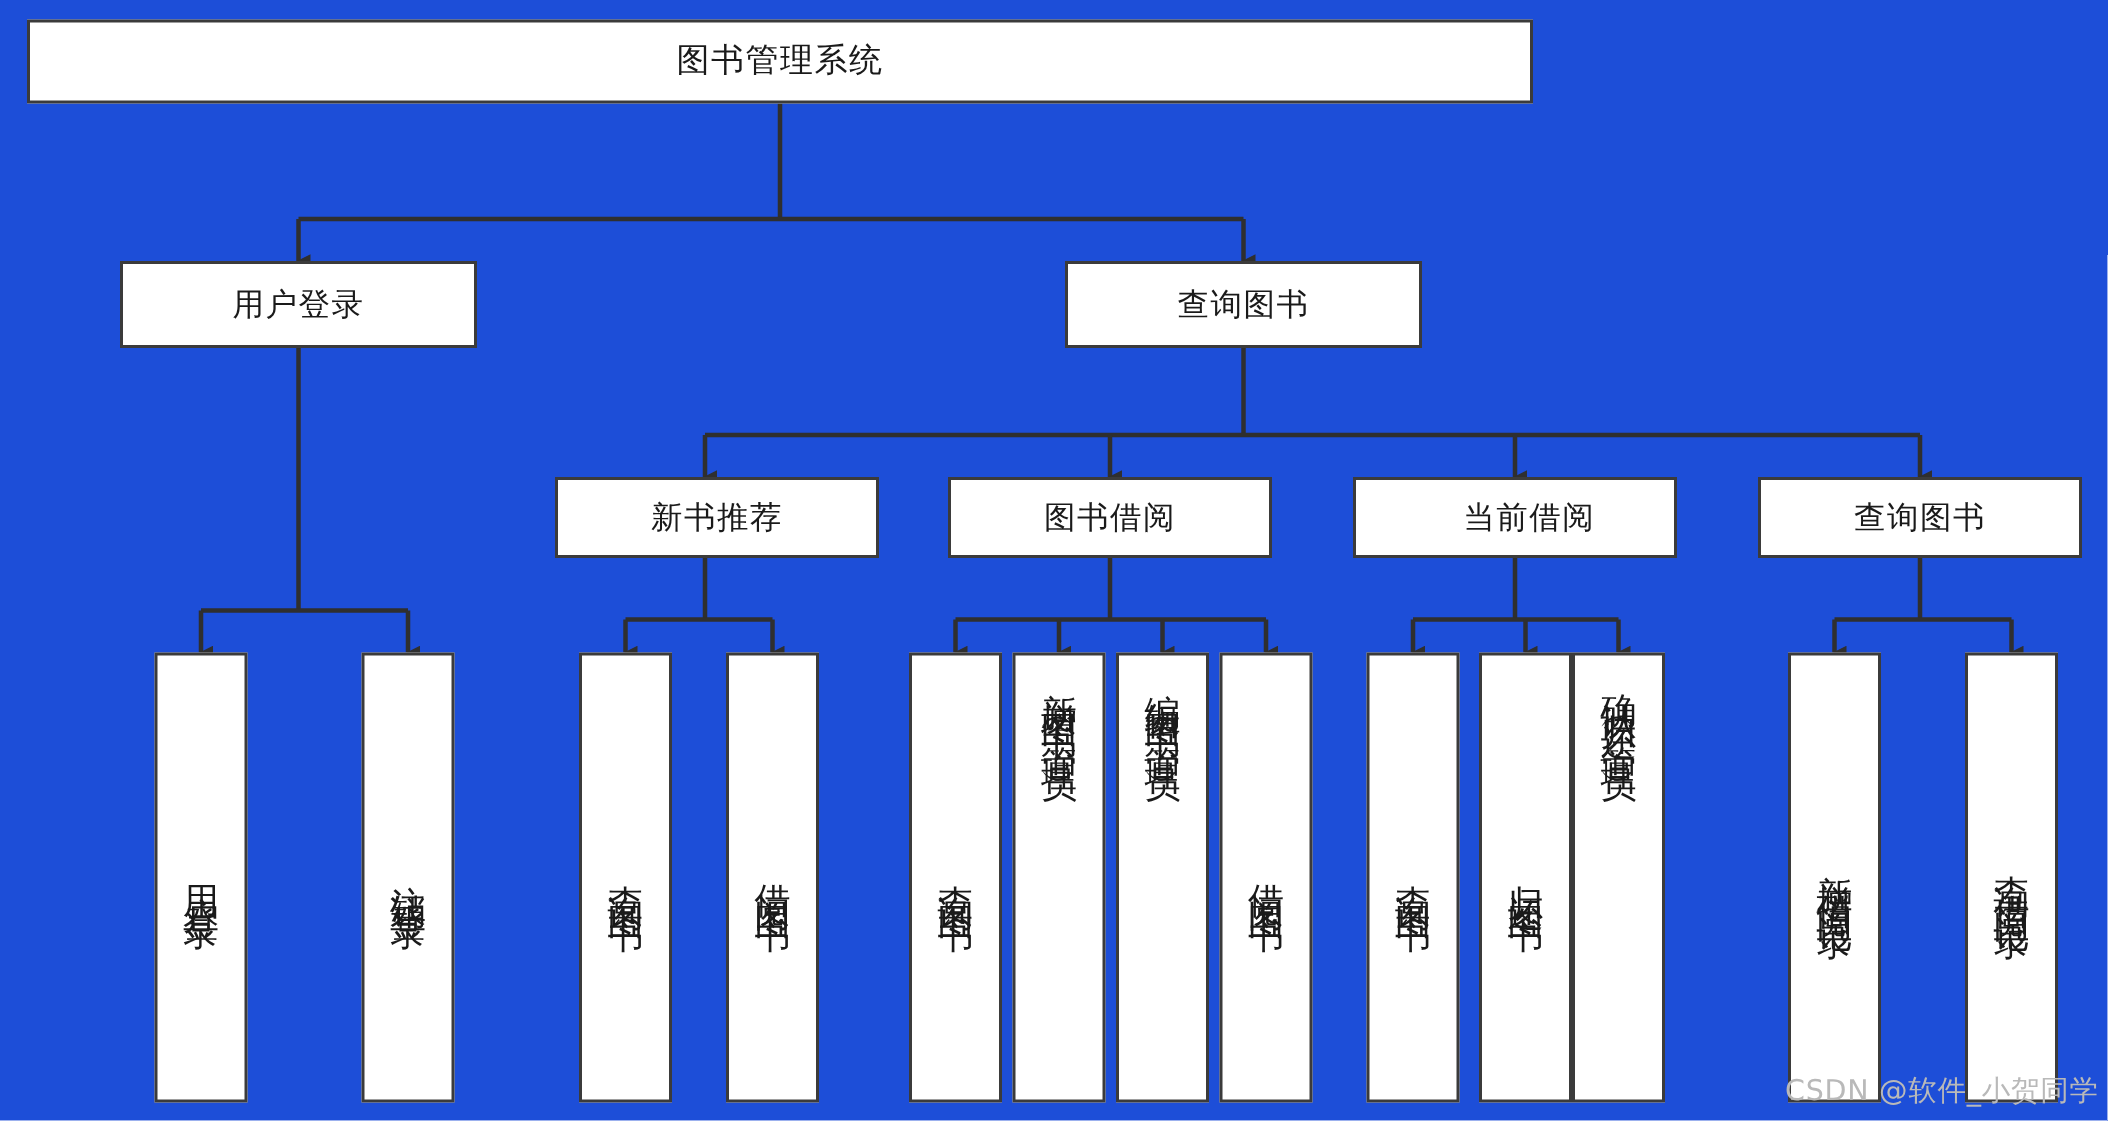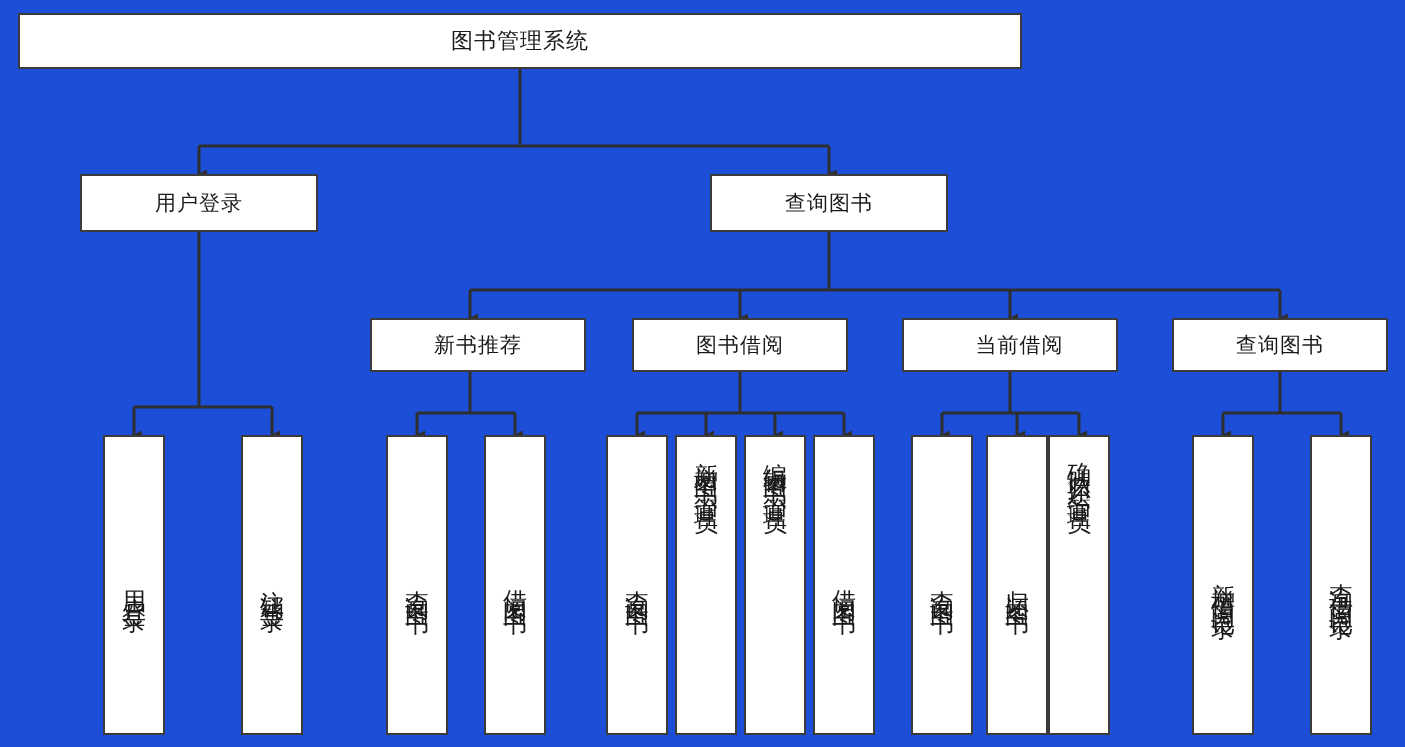--- a/index.html
+++ b/index.html
@@ -185,14 +185,15 @@
         <span class="node-label">确认归还（管理员）</span>
       </div>
       <div class="node-box vertical" style="left: 1192px; top: 435px; width: 62px; height: 300px;">
         <span class="node-label">新增借阅记录</span>
       </div>
       <div class="node-box vertical" style="left: 1310px; top: 435px; width: 62px; height: 300px;">
         <span class="node-label">查询借阅记录</span>
       </div>
     </div>
 
+  <div id="watermark">CSDN @软件_小贺同学</div>
 
 </div>
 
 </body></html>

